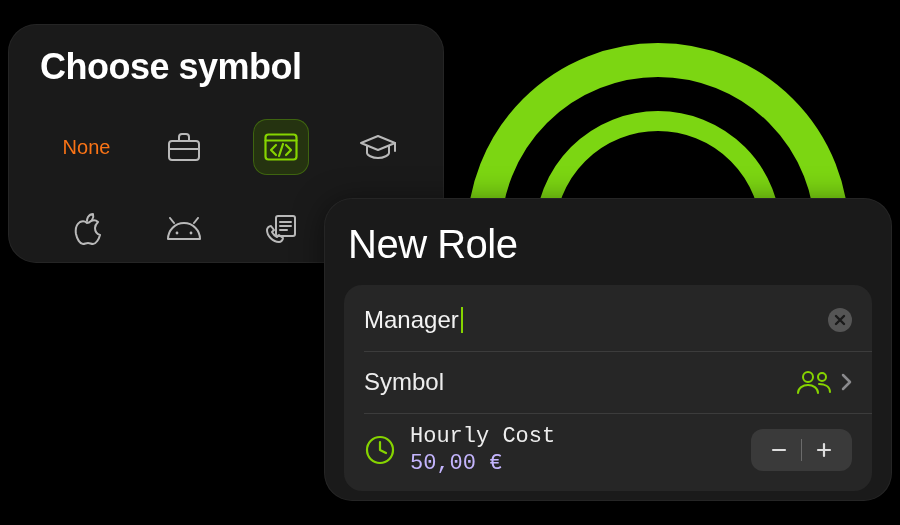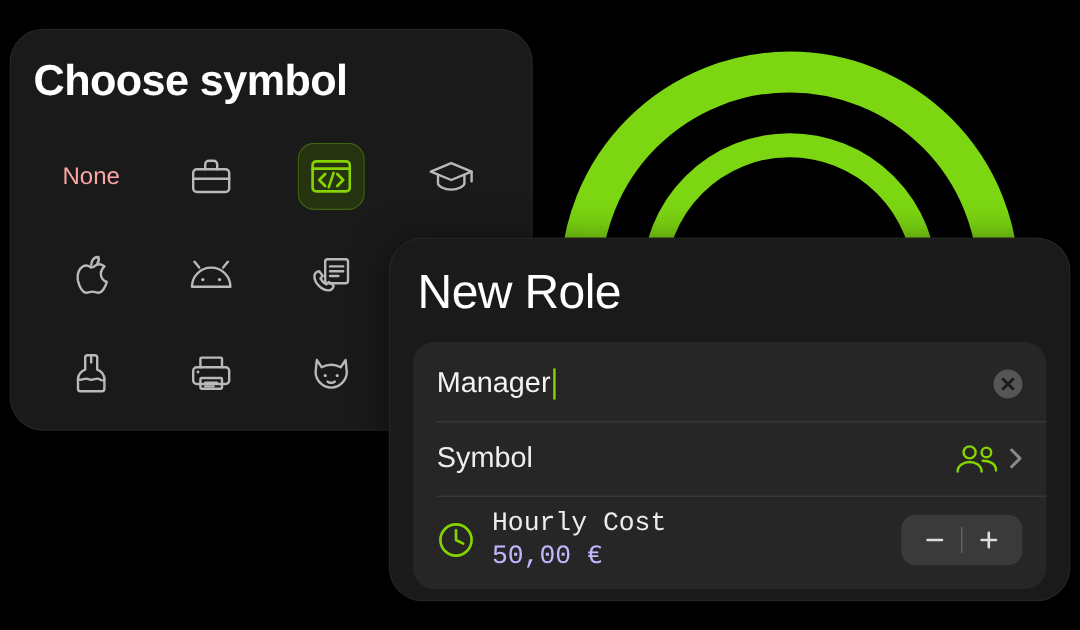--- a/index.html
+++ b/index.html
@@ -24,23 +24,23 @@
   .panel {
     position: absolute;
     border-radius: 28px;
     background: #1A1A1A;
     box-shadow: 0 4px 30px rgba(0,0,0,0.5), inset 0 0 0 1px rgba(255,255,255,0.05);
   }
   .choose-panel {
     left: 8px;
     top: 24px;
     width: 436px;
-    height: 335px;
+    height: 239px;
     z-index: 1;
-    padding: 18px 18px 10px 18px;
+    padding: 18px 18px 10px 30px;
     box-sizing: border-box;
     overflow: hidden;
   }
   .choose-title {
     color: #fff;
     font-size: 36px;
     font-weight: 700;
     letter-spacing: -0.5px;
     margin: 4px 2px 18px 2px;
   }
@@ -49,21 +49,21 @@
     grid-template-columns: repeat(4, 1fr);
     grid-auto-rows: 82px;
     gap: 0;
   }
   .cell {
     display: flex;
     align-items: center;
     justify-content: center;
   }
   .none-text {
-    color: #fca5a5;
+    color: #f97316;
     font-size: 20px;
   }
   .symbol-button {
     width: 56px;
     height: 56px;
     border-radius: 14px;
     display: flex;
     align-items: center;
     justify-content: center;
     color: #B9B9B9;

